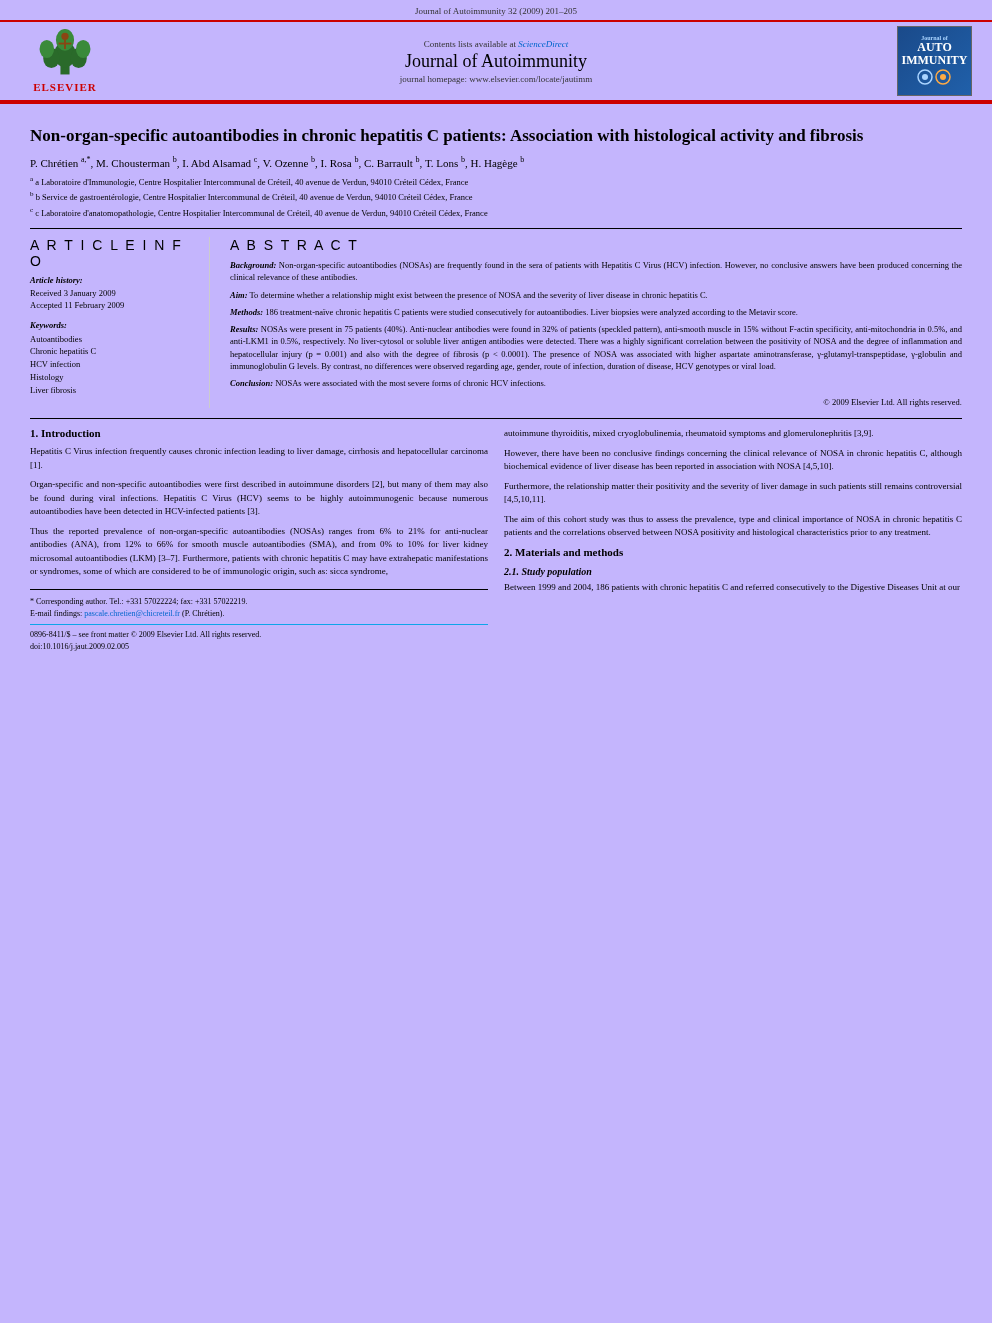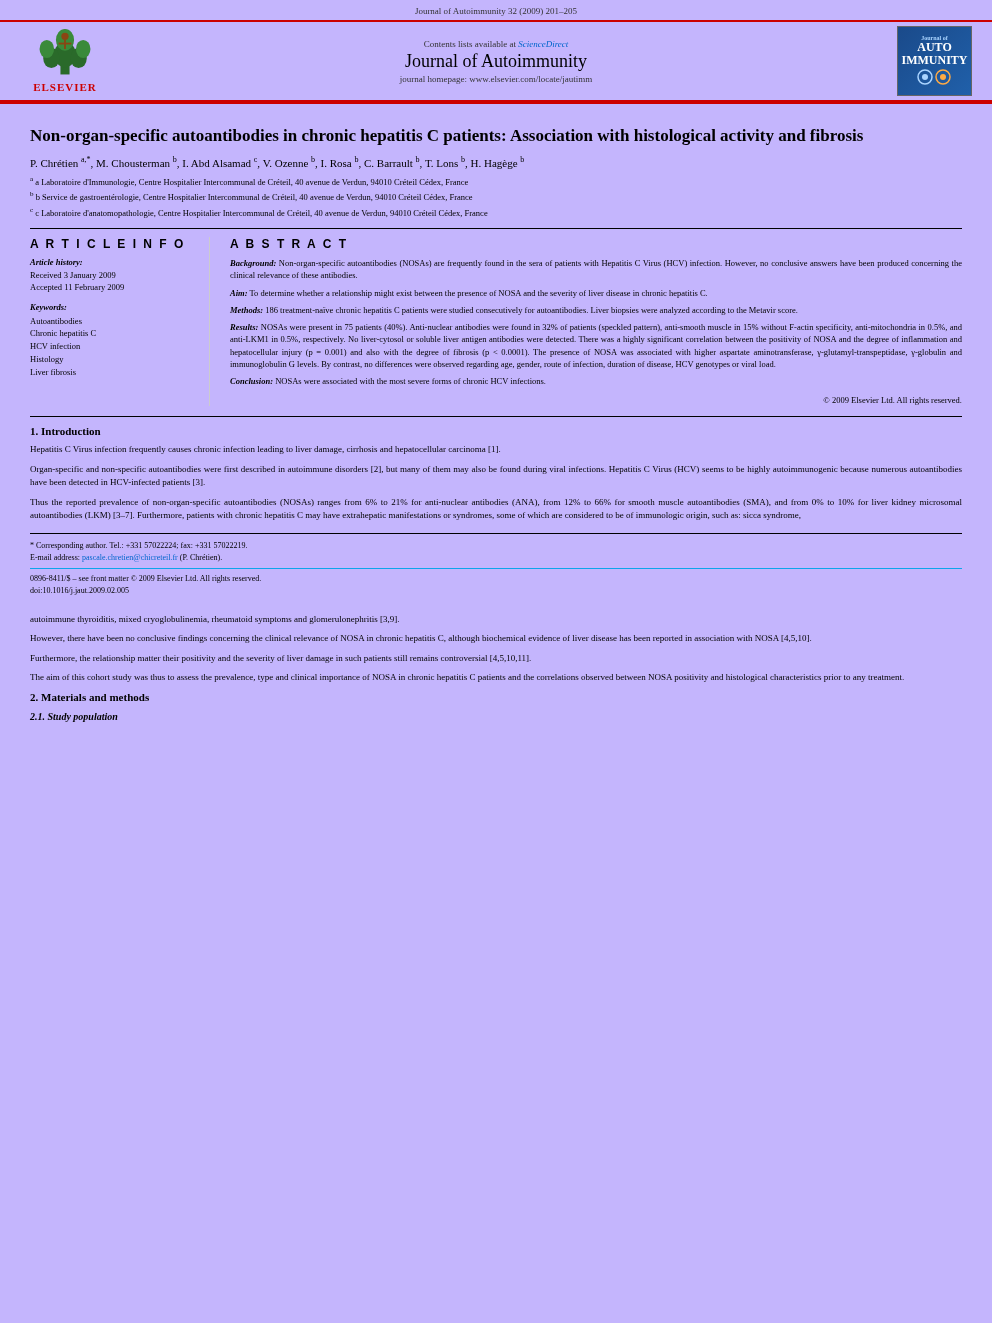--- a/index.html
+++ b/index.html
@@ -149,22 +149,22 @@
     .left-col {
       width: 180px;
       flex-shrink: 0;
       border-right: 1px solid #ccc;
       padding-right: 10px;
     }
     .right-col {
       flex: 1;
     }
     .section-heading {
-      font-size: 12px;
-      font-weight: bold;
+      font-size: 14px;
+      font-weight: normal;
       letter-spacing: 2px;
       text-transform: uppercase;
       color: #000;
       margin-bottom: 6px;
       font-family: Arial, sans-serif;
     }
     .article-info-label {
       font-size: 8.5px;
       font-style: italic;
       font-weight: bold;
@@ -206,21 +206,20 @@
     }
     
     .body-section {
       margin-top: 10px;
       border-top: 1px solid #000;
       padding-top: 8px;
     }
     .body-two-col {
       display: flex;
       gap: 16px;
-      flex-direction: column;
     }
     .body-left {
       flex: 1;
     }
     .body-right {
       flex: 1;
     }
     .section-number-title {
       font-size: 11px;
       font-weight: bold;
@@ -379,21 +378,21 @@
           <div class="body-text">
             Organ-specific and non-specific autoantibodies were first described in autoimmune disorders [2], but many of them may also be found during viral infections. Hepatitis C Virus (HCV) seems to be highly autoimmunogenic because numerous autoantibodies have been detected in HCV-infected patients [3].
           </div>
           <div class="body-text">
             Thus the reported prevalence of non-organ-specific autoantibodies (NOSAs) ranges from 6% to 21% for anti-nuclear antibodies (ANA), from 12% to 66% for smooth muscle autoantibodies (SMA), and from 0% to 10% for liver kidney microsomal autoantibodies (LKM) [3–7]. Furthermore, patients with chronic hepatitis C may have extrahepatic manifestations or syndromes, some of which are considered to be of immunologic origin, such as: sicca syndrome,
           </div>
 
           <div class="footnote-section">
             <div class="footnote-text">* Corresponding author. Tel.: +331 57022224; fax: +331 57022219.</div>
             <div class="footnote-text">
-              <span>E-mail address:</span>
+              <span>E-mail findings:</span>
               <span style="color:#0066cc;">pascale.chretien@chicreteil.fr</span>
               <span>(P. Chrétien).</span>
             </div>
             <div style="margin-top:4px; border-top: 1px solid #0ea5e9; padding-top:4px;">
               <div class="footnote-text">0896-8411/$ – see front matter © 2009 Elsevier Ltd. All rights reserved.</div>
               <div class="footnote-text">doi:10.1016/j.jaut.2009.02.005</div>
             </div>
           </div>
         </div>
 
@@ -412,17 +411,20 @@
           </div>
 
           <div class="section-number-title">
             <span>2.</span> <span>Materials and methods</span>
           </div>
 
           <div class="subsection-title">
             <span>2.1.</span> <span>Study population</span>
           </div>
 
+          <div class="body-text">
+            Between 1999 and 2004, 186 patients with chronic hepatitis C and referred consecutively to the Digestive Diseases Unit at our
+          </div>
         </div>
       </div>
     </div>
   </div>
 </div>
 
 </body></html>

